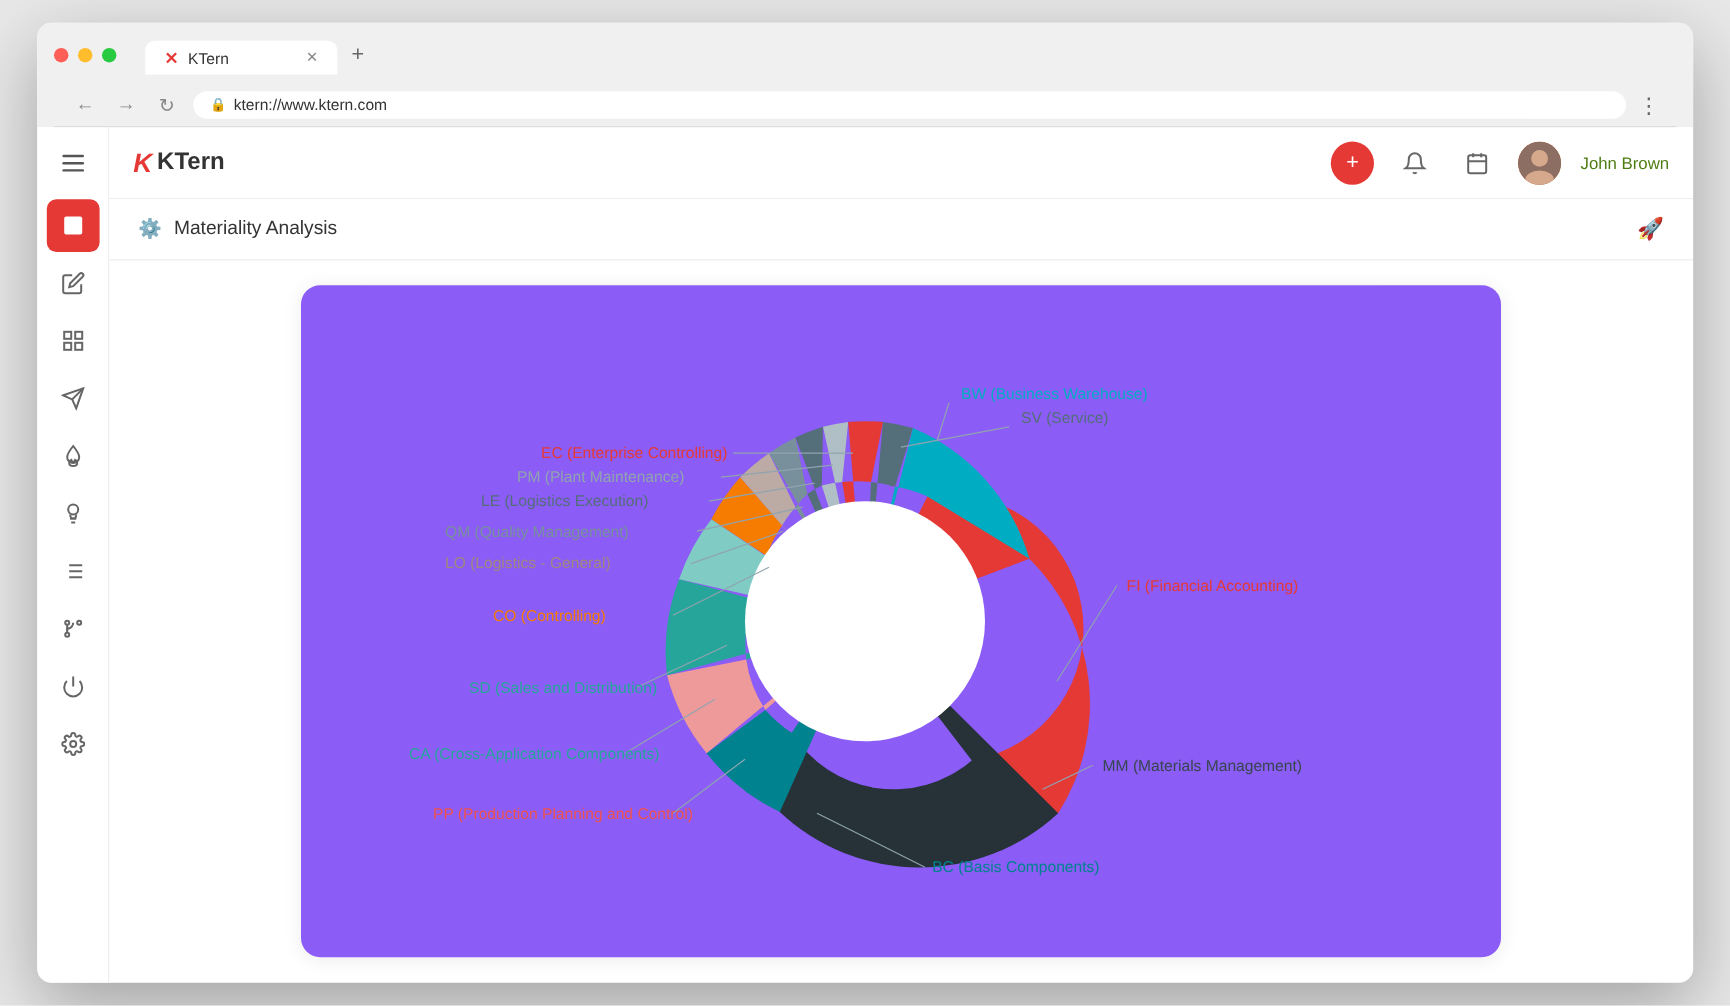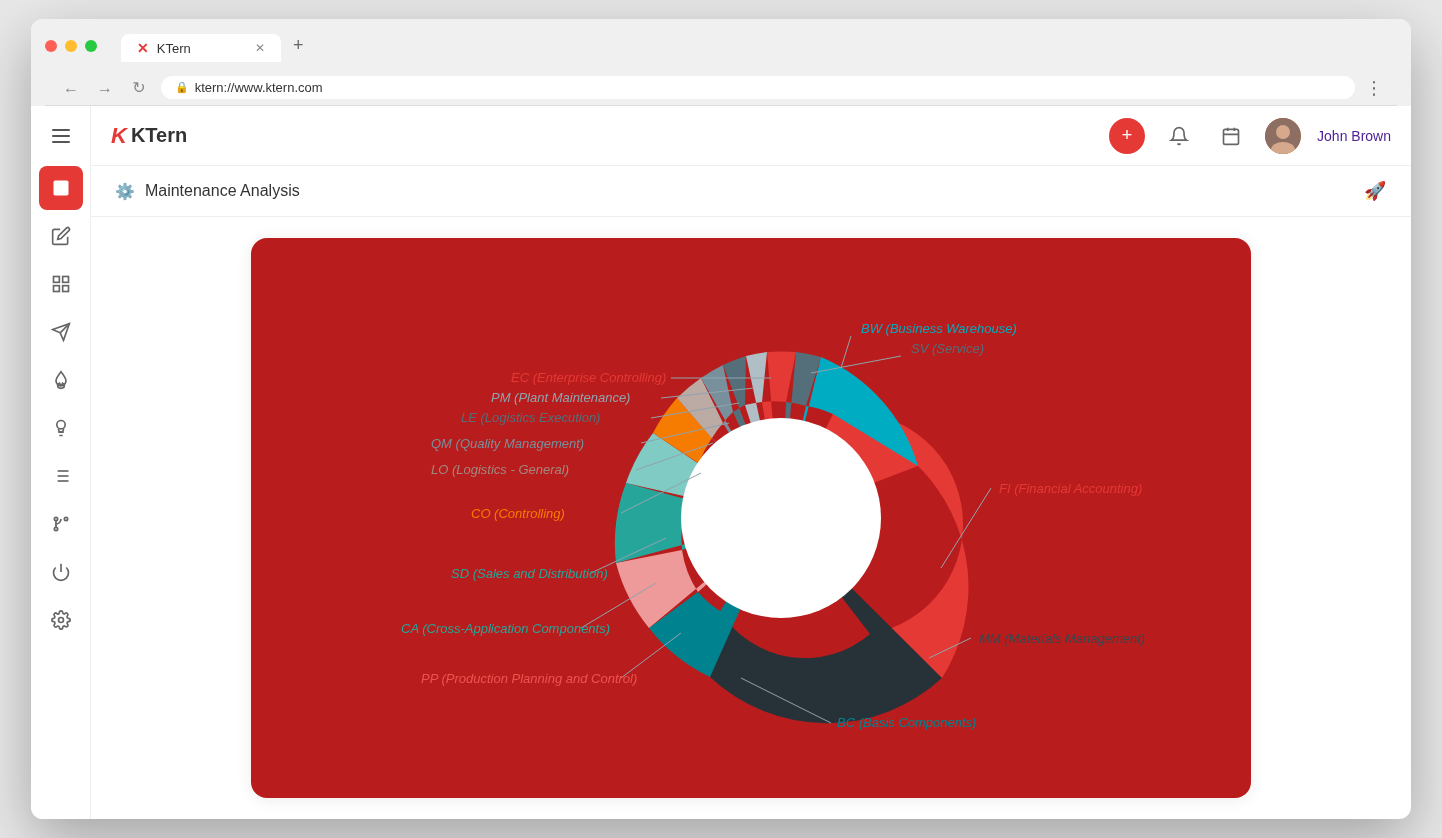--- a/index.html
+++ b/index.html
@@ -214,21 +214,21 @@
       background: linear-gradient(135deg, #a0522d 0%, #cd853f 100%);
       display: flex;
       align-items: center;
       justify-content: center;
       color: white;
       font-size: 14px;
       font-weight: bold;
     }
     .user-name {
       font-size: 14px;
-      color: #4c1d95;
+      color: #4d7c0f;
     }
     .page-header {
       background: #fff;
       padding: 14px 24px;
       display: flex;
       align-items: center;
       gap: 10px;
       border-bottom: 1px solid #eee;
     }
     .page-header-icon { color: #888; font-size: 16px; }
@@ -239,31 +239,30 @@
       flex: 1;
       padding: 24px;
       display: flex;
       align-items: center;
       justify-content: center;
       overflow: auto;
     }
 
     
     .chart-card {
-      background: #b91c1c;
+      background: #8b5cf6;
       border-radius: 16px;
       box-shadow: 0 2px 16px rgba(0,0,0,0.08);
       padding: 40px 60px;
       display: flex;
       align-items: center;
-      justify-content: flex-end;
+      justify-content: flex-start;
       width: 100%;
       max-width: 1000px;
       min-height: 450px;
-      font-style: italic;
     }
 
     
   </style>
 </head>
 <body>
 
 <div class="browser-window">
 
   <div class="browser-chrome">
@@ -412,21 +411,21 @@
               <circle cx="18" cy="14" r="7" fill="#d7a98c"></circle>
               <ellipse cx="18" cy="32" rx="12" ry="8" fill="#d7a98c"></ellipse>
             </svg>
           </div>
         </div>
         <span class="user-name">John Brown</span>
       </div>
 
       <div class="page-header">
         <span class="page-header-icon">⚙️</span>
-        <span class="page-title">Maintenance Analysis</span>
+        <span class="page-title">Materiality Analysis</span>
         <span class="page-header-action">🚀</span>
       </div>
 
       <div class="content-area">
         <div class="chart-card">
 
           <svg width="820" height="480" viewBox="0 0 820 480" style="overflow:visible;">
 
             <path d="M410,240 L547,188 A170,170 0 0,1 571,400 L499,356 A100,100 0 0,0 462,136 Z" fill="#e53935"></path>
 

